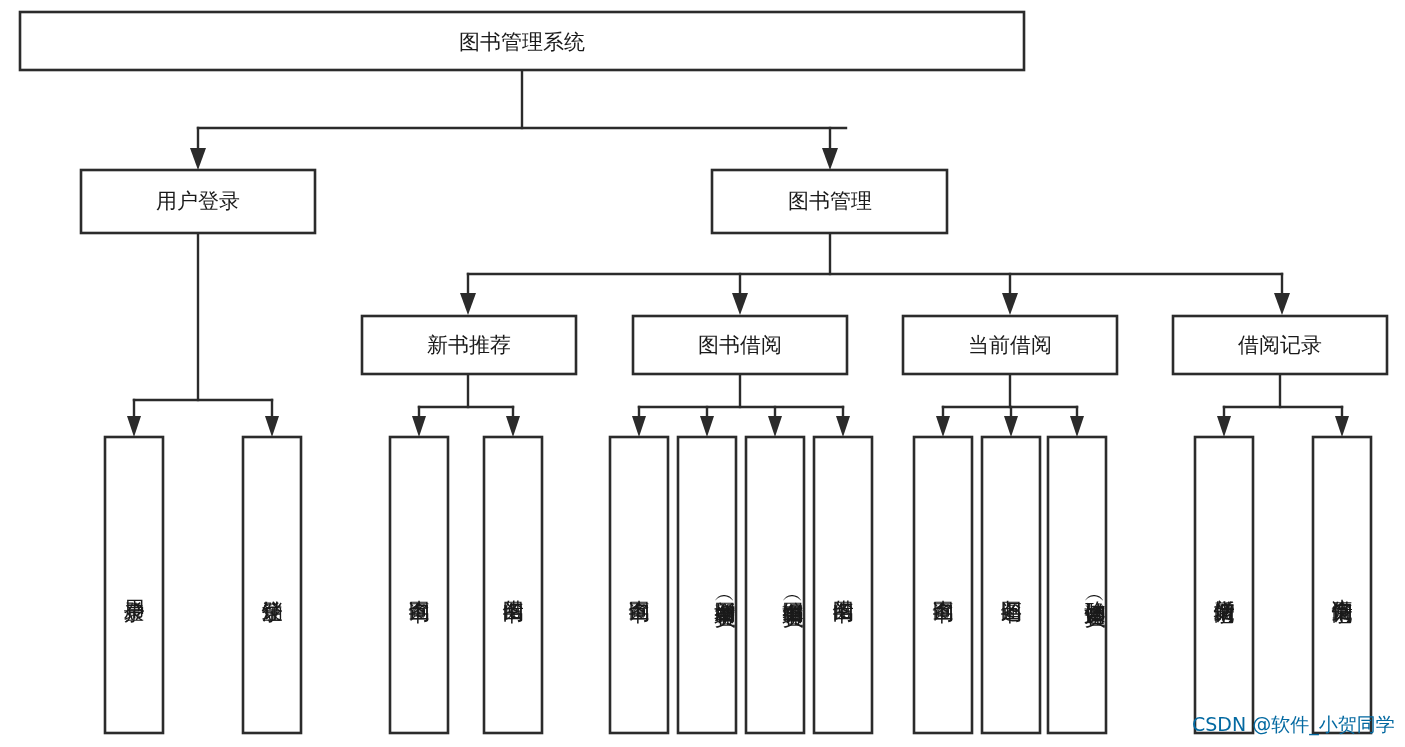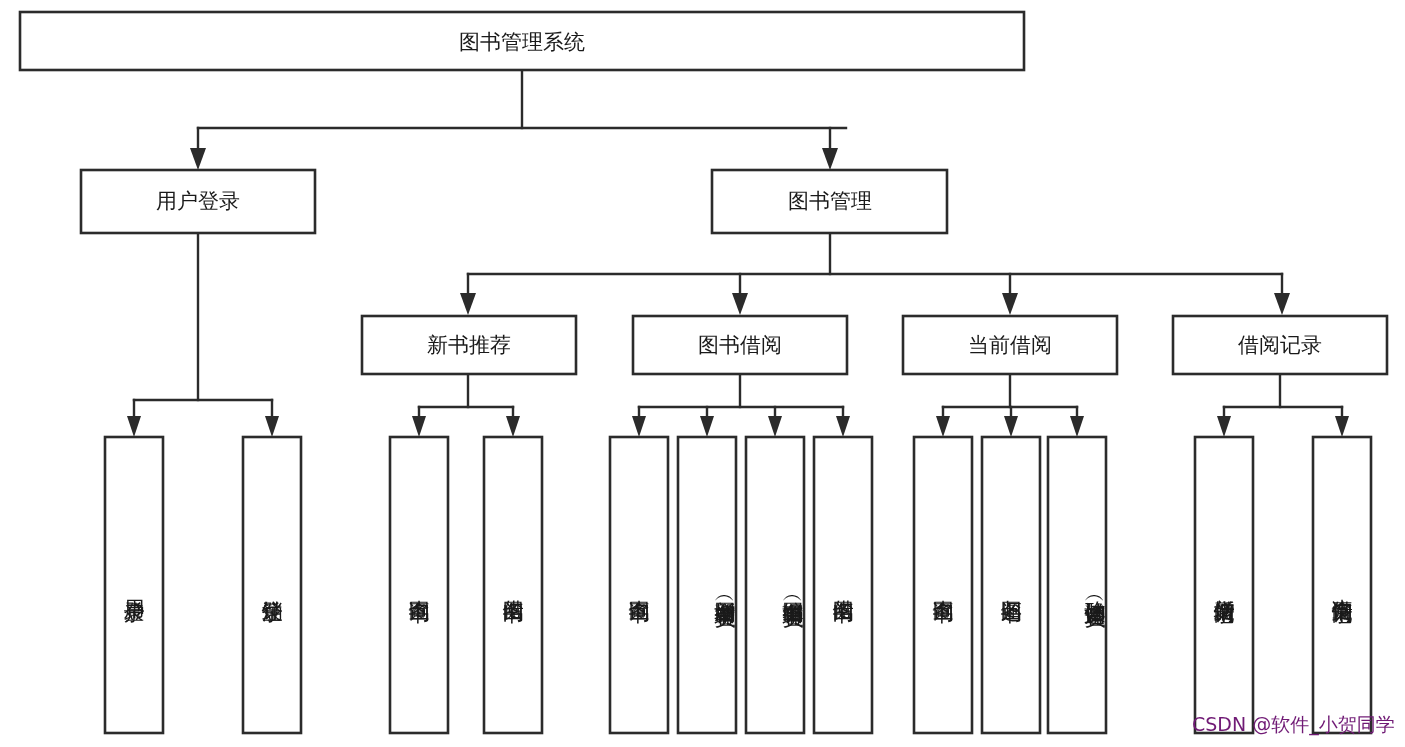--- a/index.html
+++ b/index.html
@@ -60,21 +60,21 @@
     white-space: nowrap;
     pointer-events: none;
     display: flex;
     align-items: center;
     justify-content: center;
   }
   .watermark {
     position: absolute;
     font-family: "DejaVu Sans", "Liberation Sans", sans-serif;
     font-size: 19px;
-    color: #701a75;
+    color: #0369a1;
     white-space: nowrap;
     left: 1192px;
     top: 712px;
   }
 </style>
 </head>
 <body>
 
 <div id="diagram-root">
 

